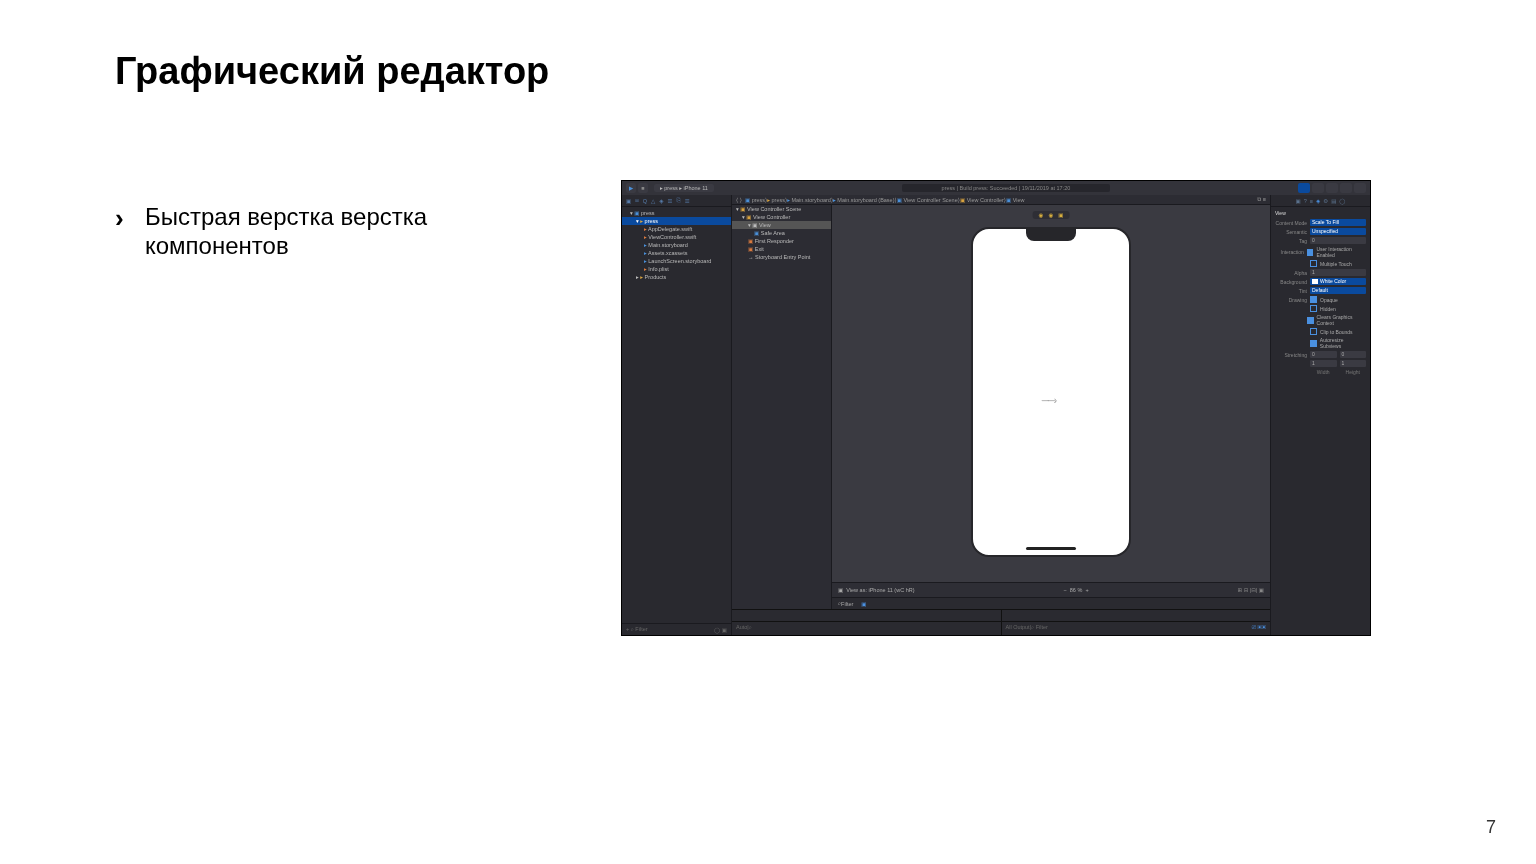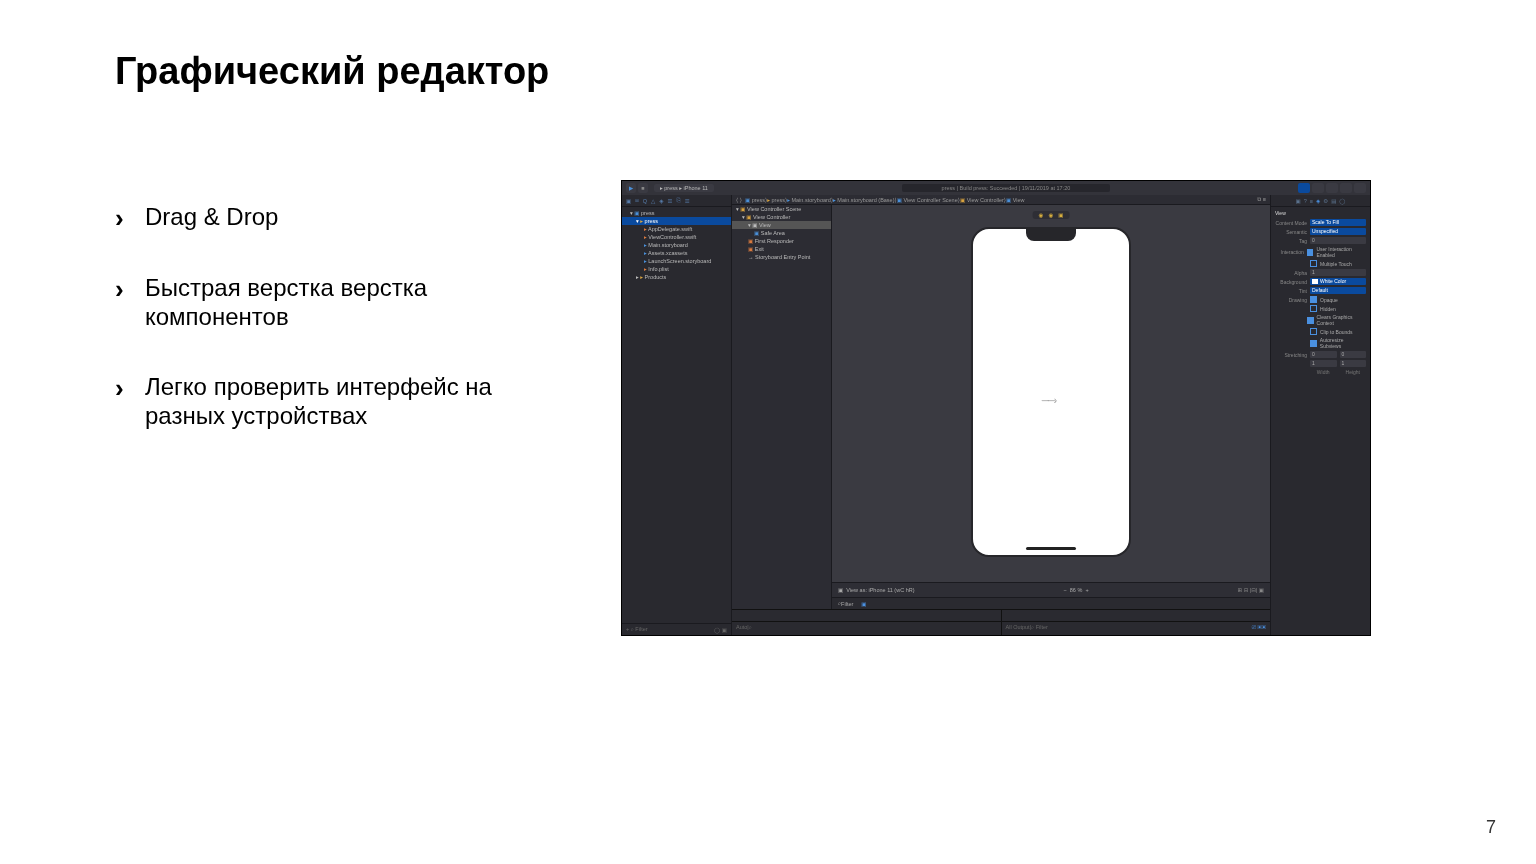--- a/index.html
+++ b/index.html
@@ -76,23 +76,21 @@
   .xc-debug .dhead { height:11px; padding:0 4px; color:#888; display:flex; align-items:center; justify-content:space-between;}
   .xc-debug .dbot { height:11px; border-top:1px solid #111; padding:0 4px; color:#666; display:flex; align-items:center;}
   .xc-debug .dbot .r { margin-left:auto; color:#4a90e0;}
 </style>
 </head>
 <body>
 
 <div class="slide">
   <h1>Графический редактор</h1>
   <ul class="bullets">
-    <li>Drag &amp; Drop</li>
     <li>Быстрая верстка верстка компонентов</li>
-    <li>Легко проверить интерфейс на разных устройствах</li>
   </ul>
   <div class="page-num">7</div>
 
   <div class="xcode">
     <div class="xc-titlebar">
       <div class="xc-run">▶</div>
       <div class="xc-stop">■</div>
       <div class="xc-scheme">▸ press ▸ iPhone 11</div>
       <div class="xc-status"><span class="mid">press | Build press: Succeeded | 19/11/2019 at 17:20</span></div>
       <div class="xc-rightbtns">

